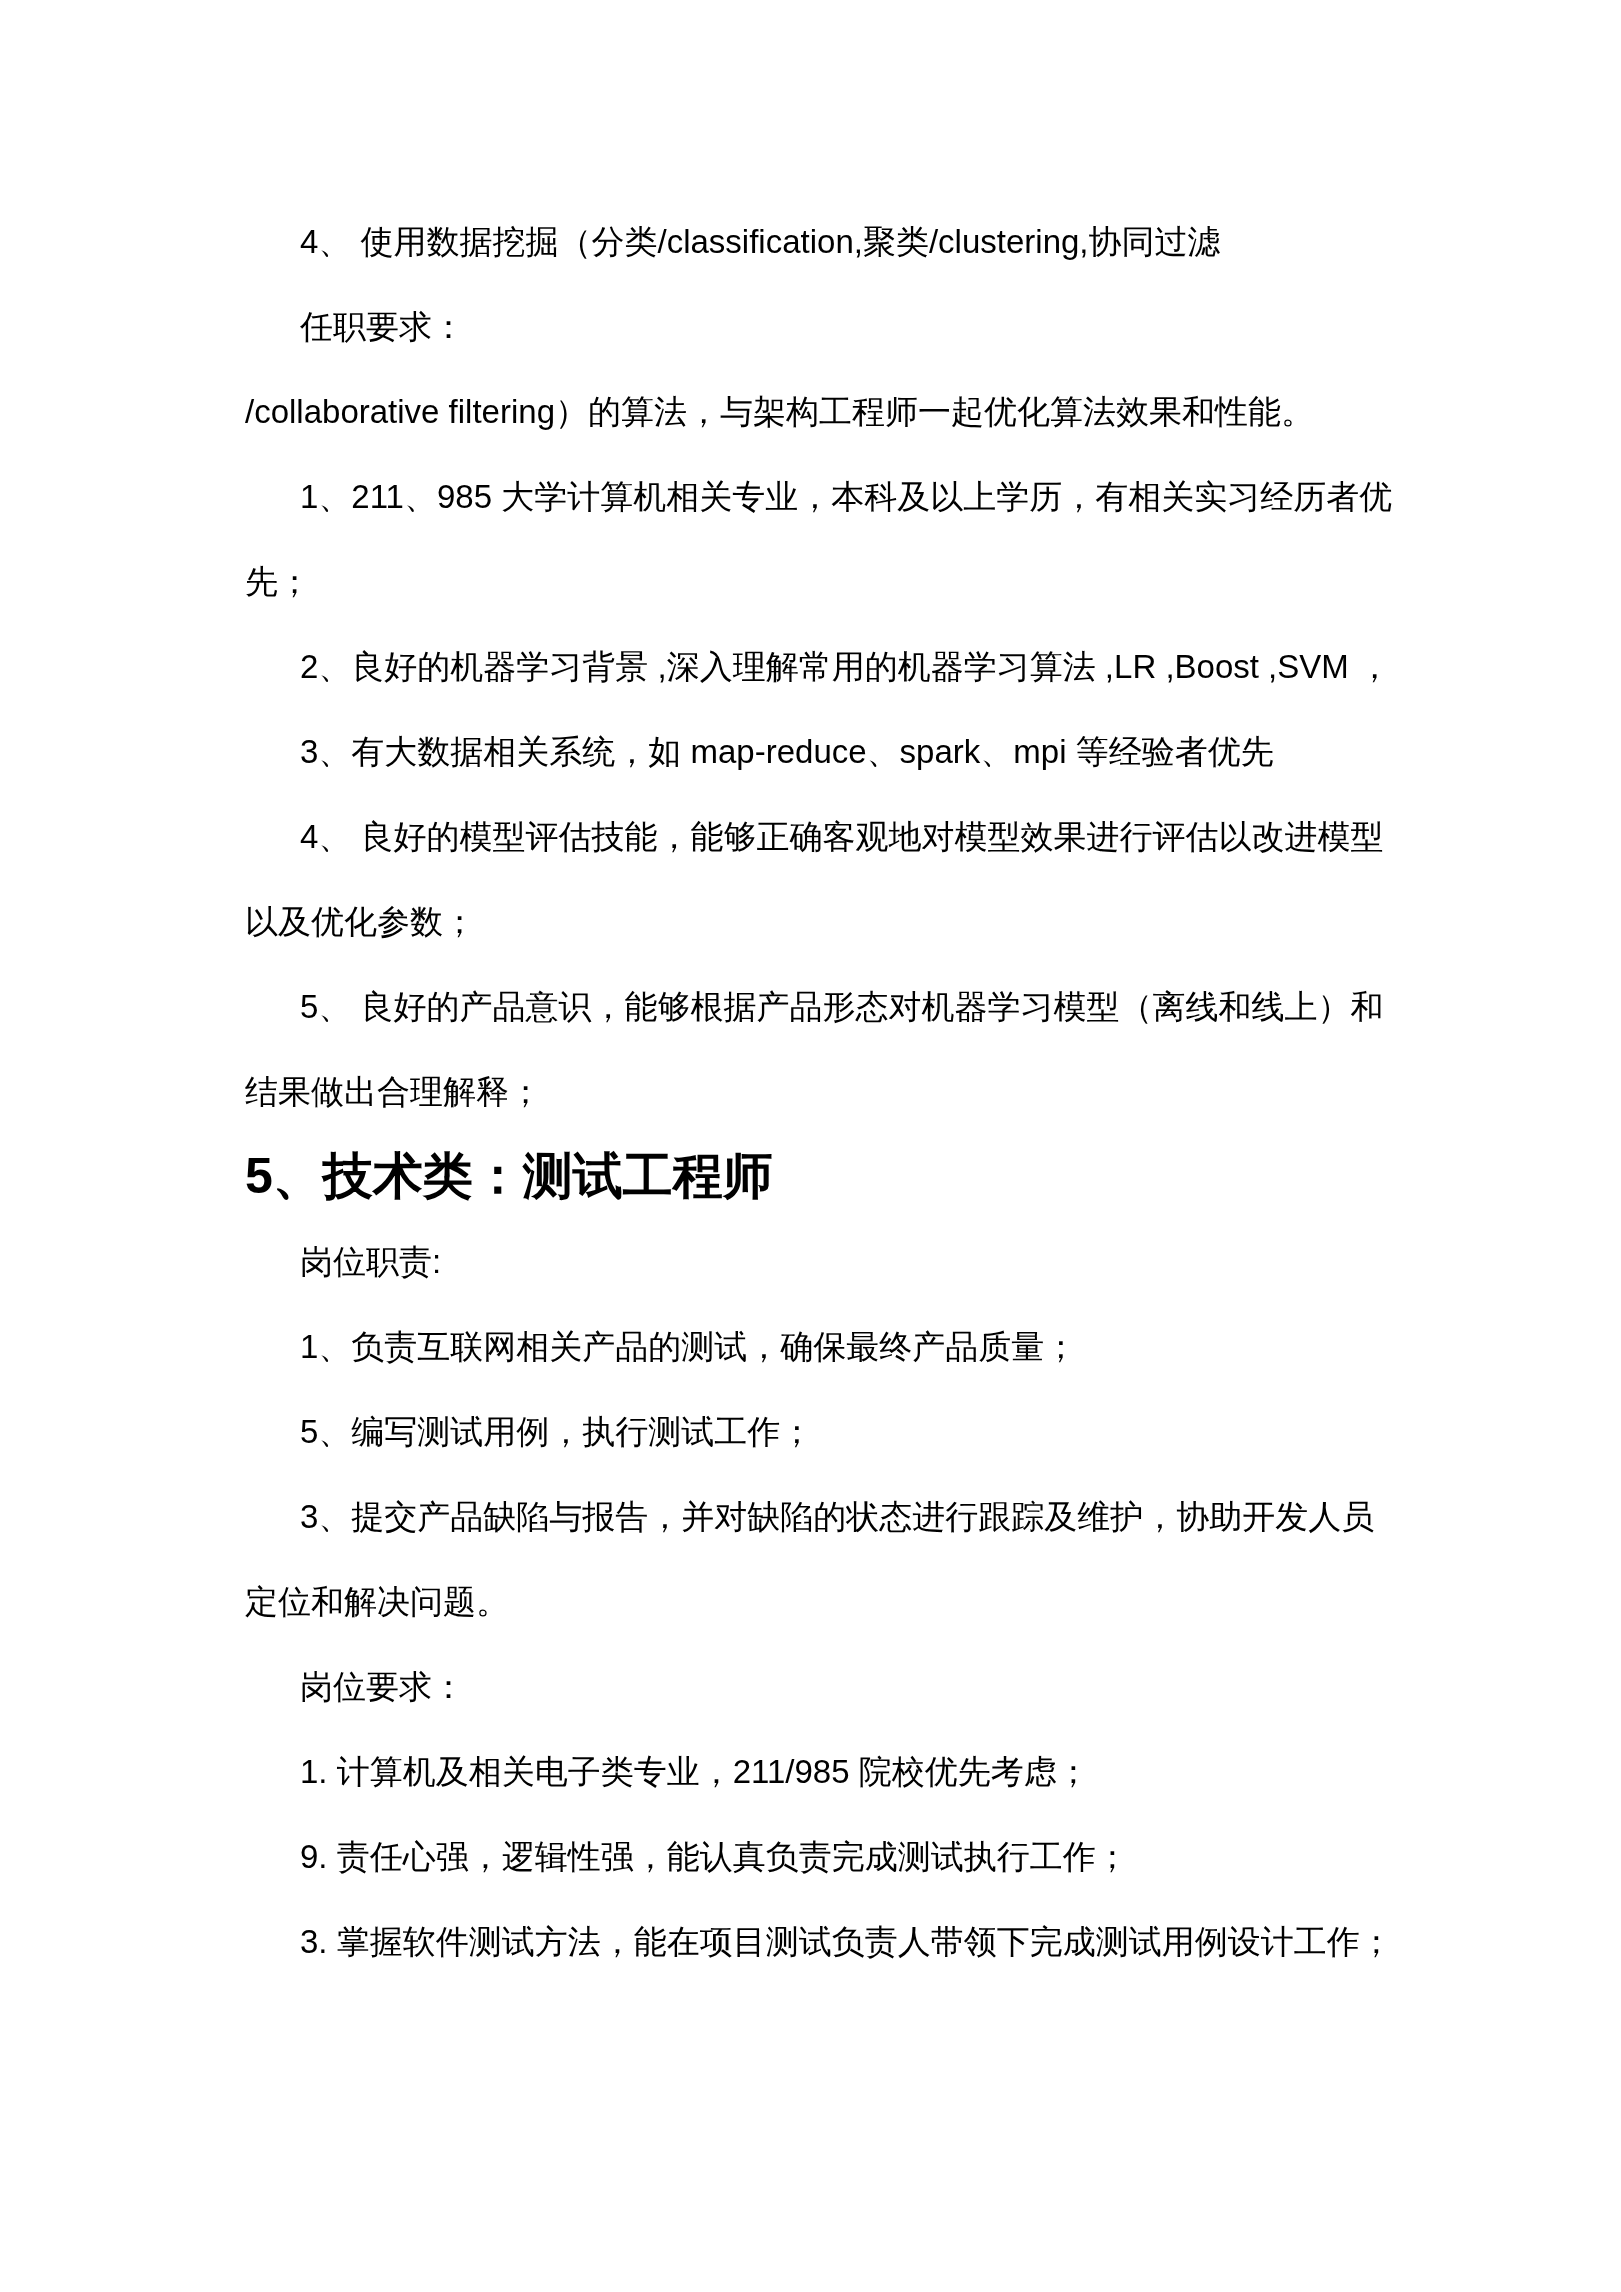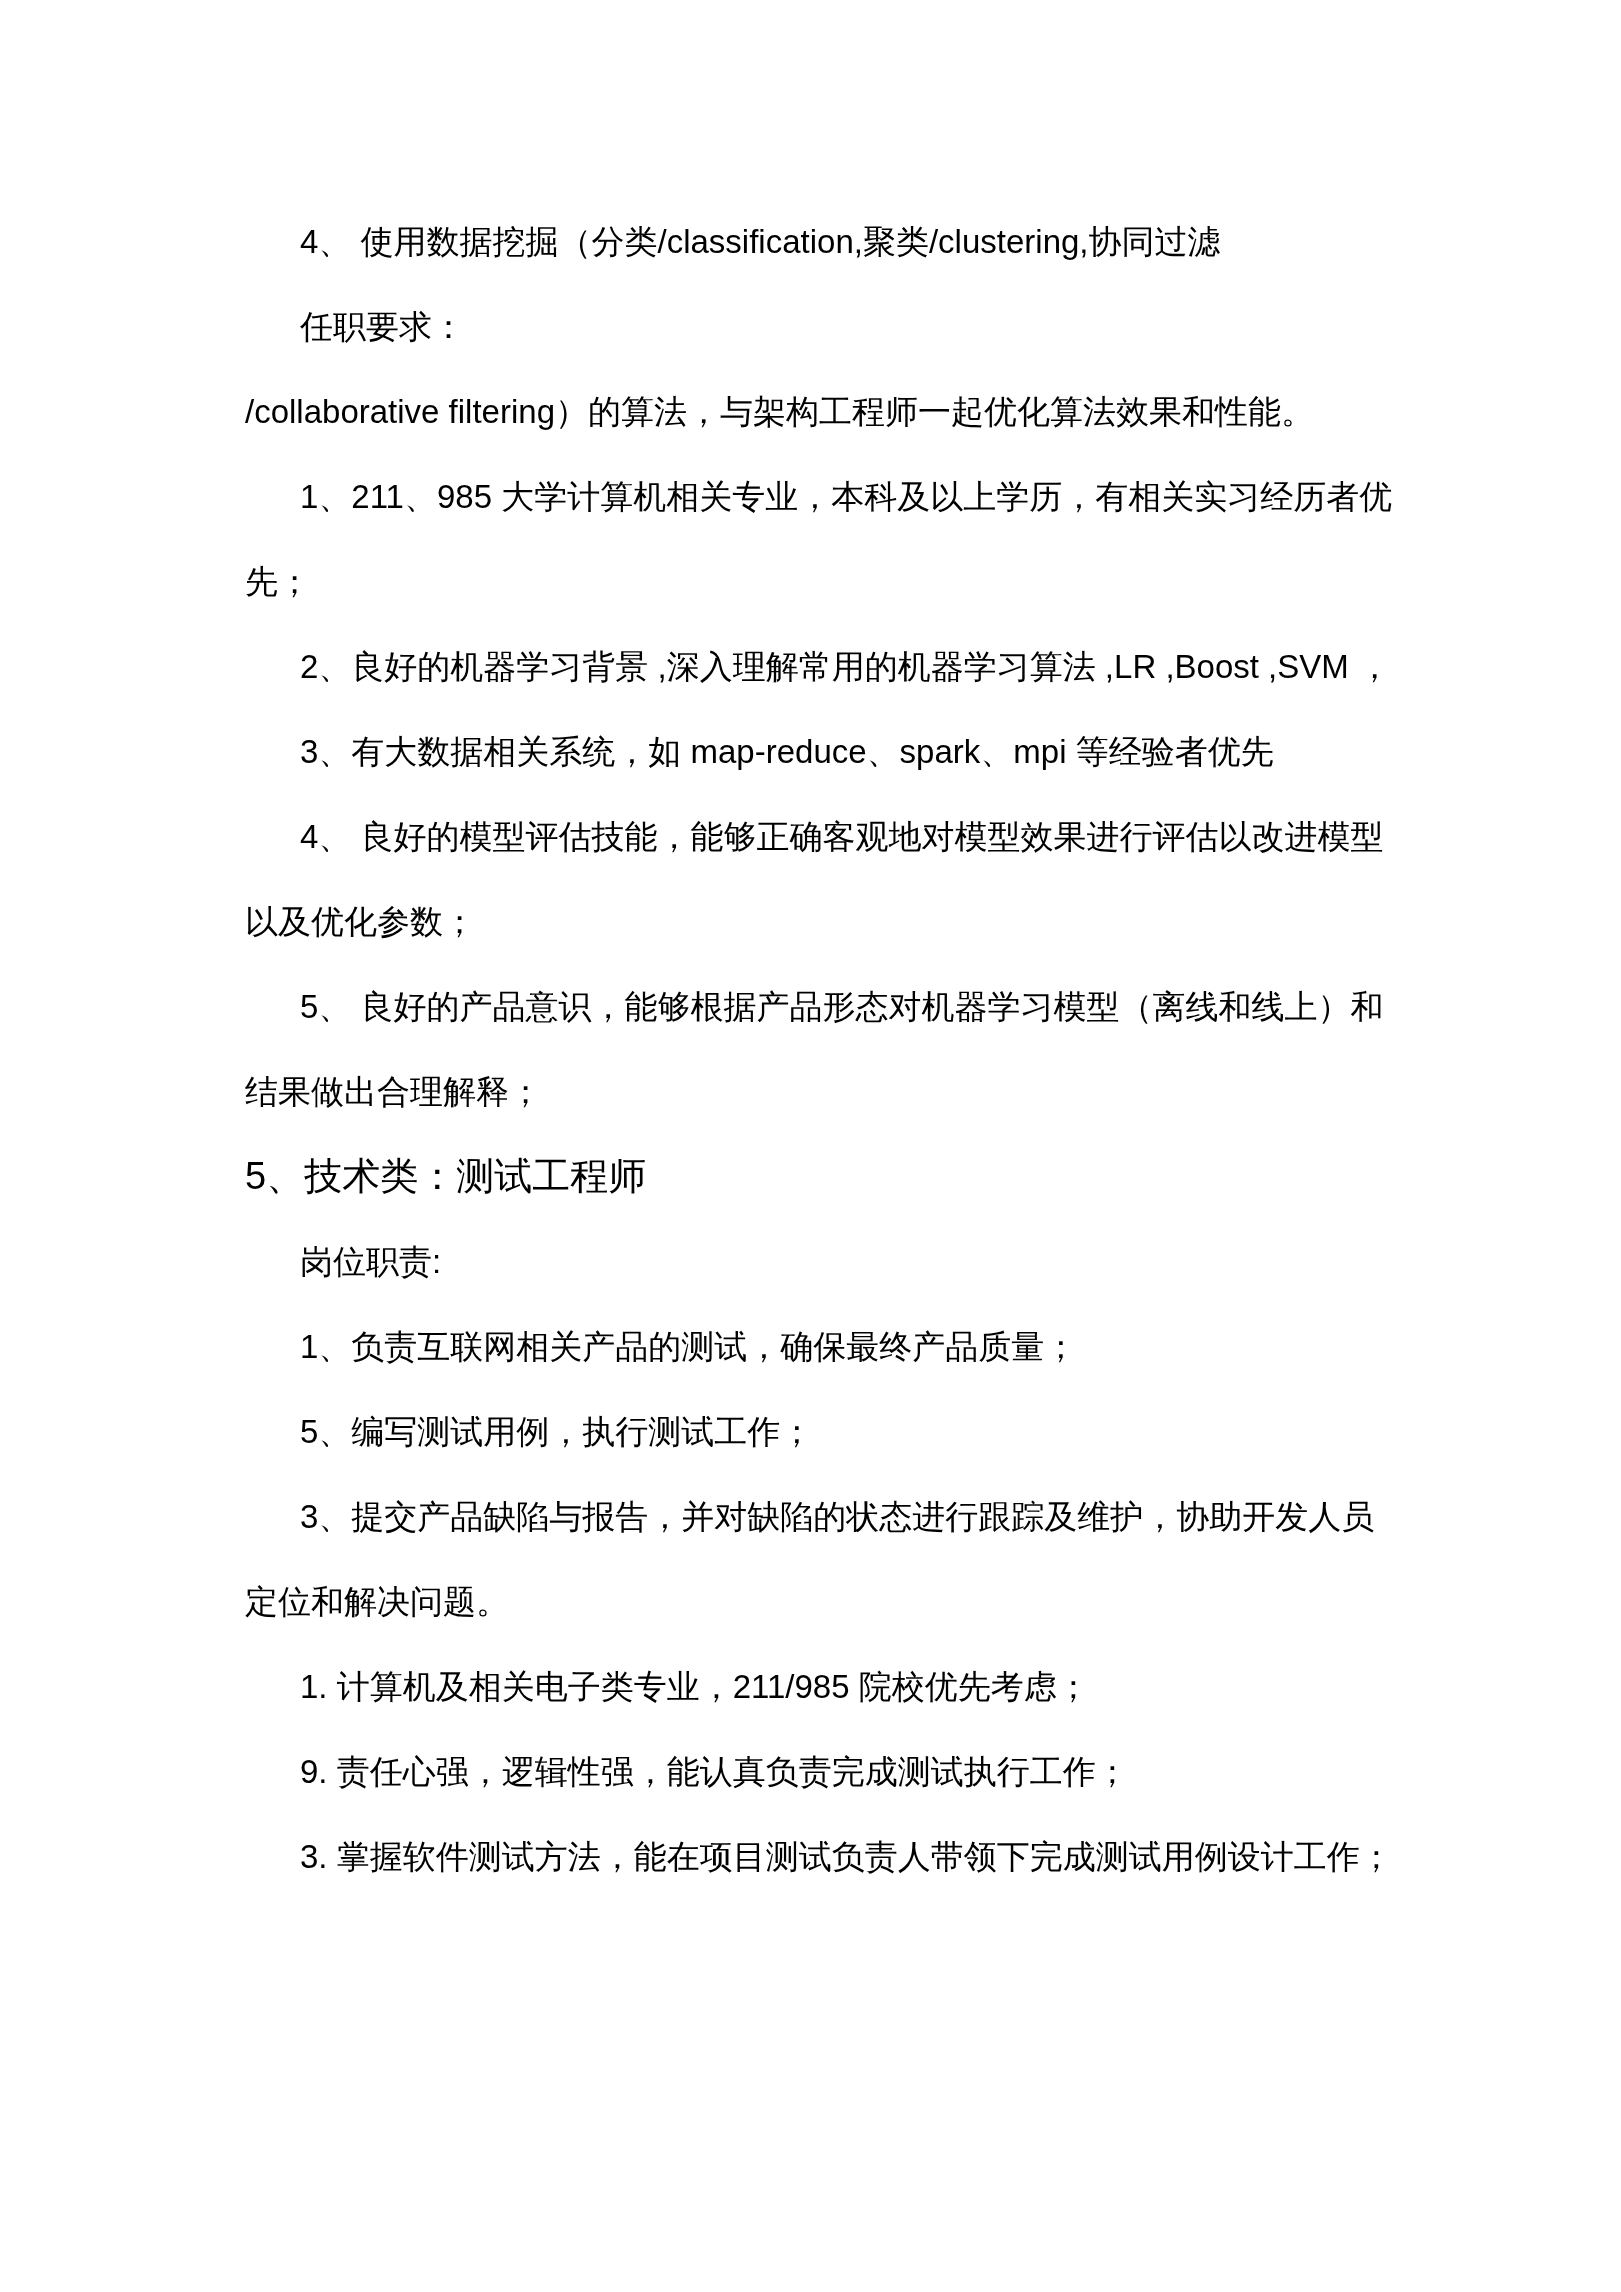--- a/index.html
+++ b/index.html
@@ -26,22 +26,22 @@
     height: 85px;
     line-height: 85px;
     font-size: 33px;
     white-space: nowrap;
     color: #000000;
   }
   .line.indent {
     padding-left: 55px;
   }
   .line.heading {
-    font-size: 38px;
-    font-weight: 400;
+    font-size: 50px;
+    font-weight: 700;
   }
 </style>
 </head>
 <body>
 
 <div class="page" style="background: rgb(255, 255, 255);">
   <div class="doc-body" style="color: rgb(0, 0, 0);">
       <div class="line indent">4、 使用数据挖掘（分类/classification,聚类/clustering,协同过滤</div>
       <div class="line indent">任职要求：</div>
       <div class="line">/collaborative filtering）的算法，与架构工程师一起优化算法效果和性能。</div>
@@ -52,18 +52,19 @@
       <div class="line indent">4、 良好的模型评估技能，能够正确客观地对模型效果进行评估以改进模型</div>
       <div class="line">以及优化参数；</div>
       <div class="line indent">5、 良好的产品意识，能够根据产品形态对机器学习模型（离线和线上）和</div>
       <div class="line">结果做出合理解释；</div>
       <div class="line heading">5、技术类：测试工程师</div>
       <div class="line indent">岗位职责:</div>
       <div class="line indent">1、负责互联网相关产品的测试，确保最终产品质量；</div>
       <div class="line indent">5、编写测试用例，执行测试工作；</div>
       <div class="line indent">3、提交产品缺陷与报告，并对缺陷的状态进行跟踪及维护，协助开发人员</div>
       <div class="line">定位和解决问题。</div>
+      <div class="line indent">岗位要求：</div>
       <div class="line indent">1. 计算机及相关电子类专业，211/985 院校优先考虑；</div>
       <div class="line indent">9. 责任心强，逻辑性强，能认真负责完成测试执行工作；</div>
       <div class="line indent">3. 掌握软件测试方法，能在项目测试负责人带领下完成测试用例设计工作；</div>
     </div>
 </div>
 
 
 </body></html>

